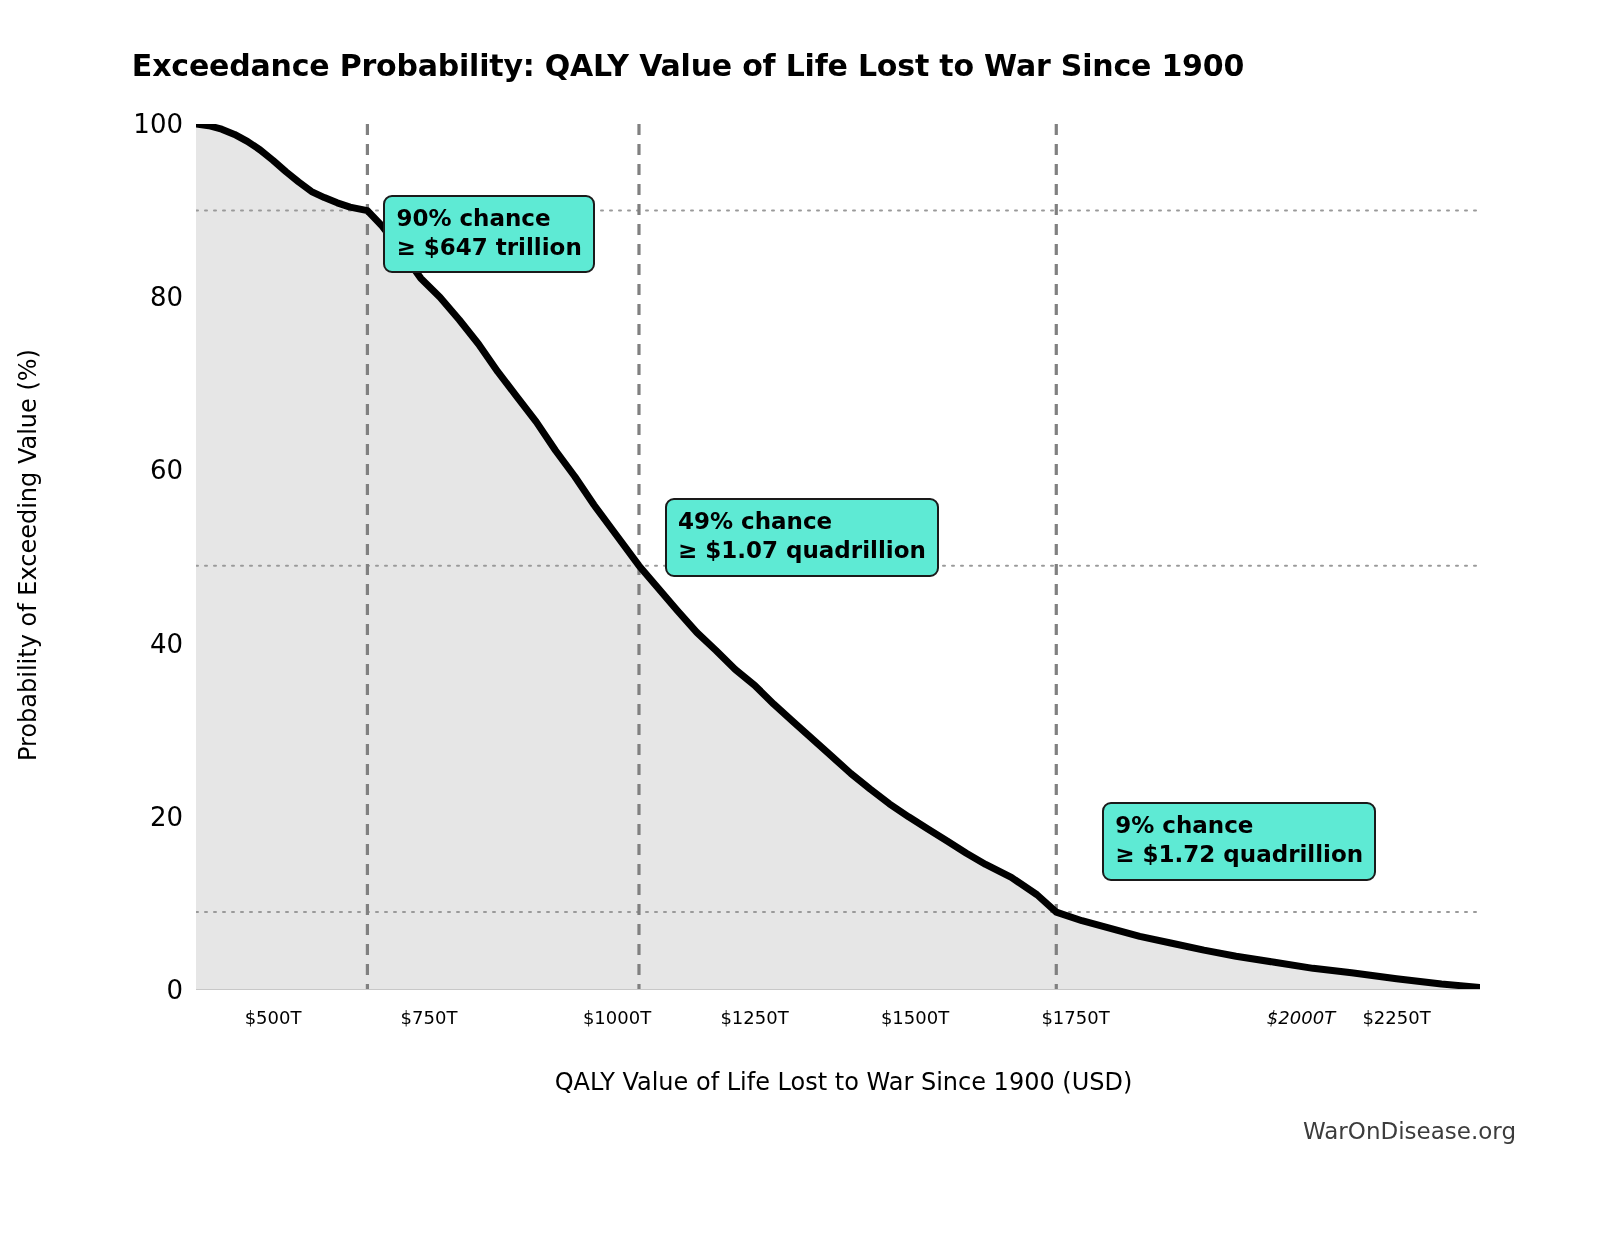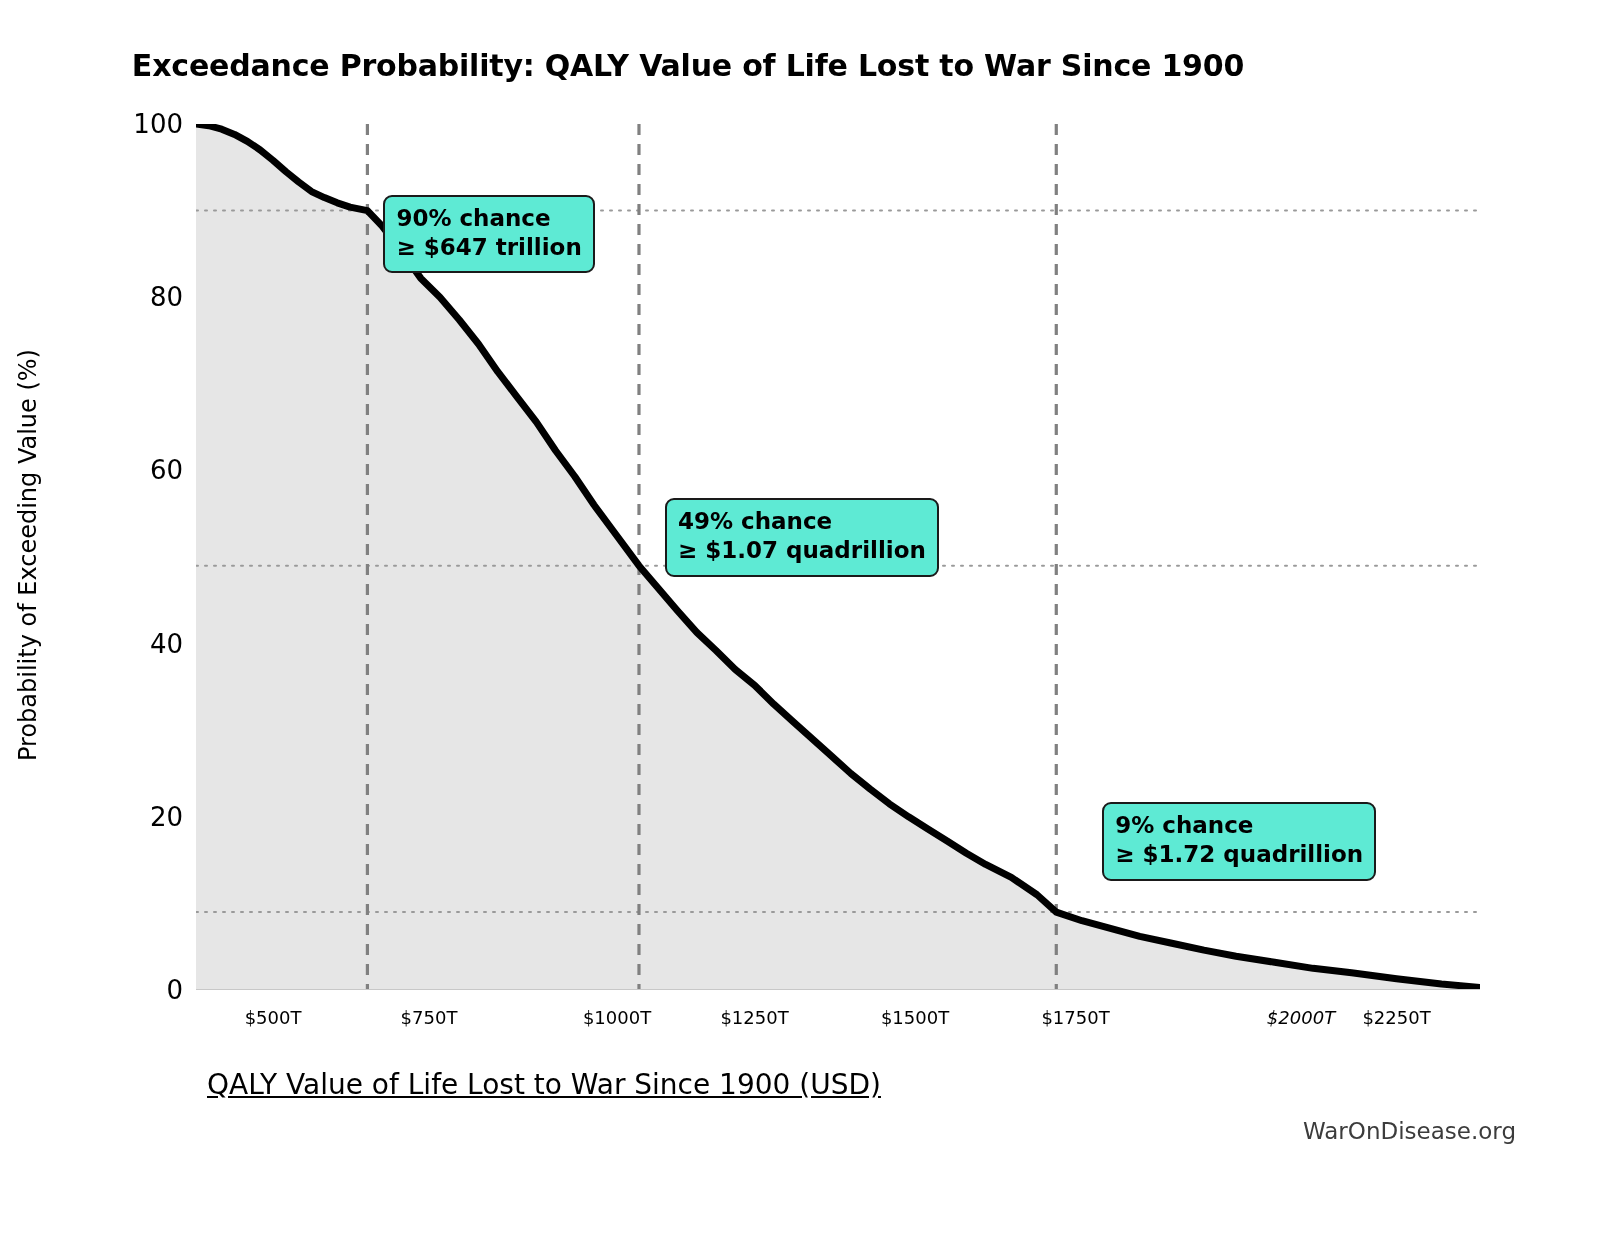--- a/index.html
+++ b/index.html
@@ -40,25 +40,24 @@
     transform-origin: center center;
     font-size: 24px;
     color: #000000;
     white-space: nowrap;
   }
   .xlabel {
     position: absolute;
     left: 207px;
     top: 1068px;
     width: 1273px;
-    text-align: left;
-    font-size: 28px;
+    text-align: center;
+    font-size: 24px;
     color: #000000;
     white-space: nowrap;
-    text-decoration: underline;
   }
   .watermark {
     position: absolute;
     right: 88px;
     top: 1118px;
     font-size: 23px;
     color: #3c3c3c;
     white-space: nowrap;
   }
   .plot {

